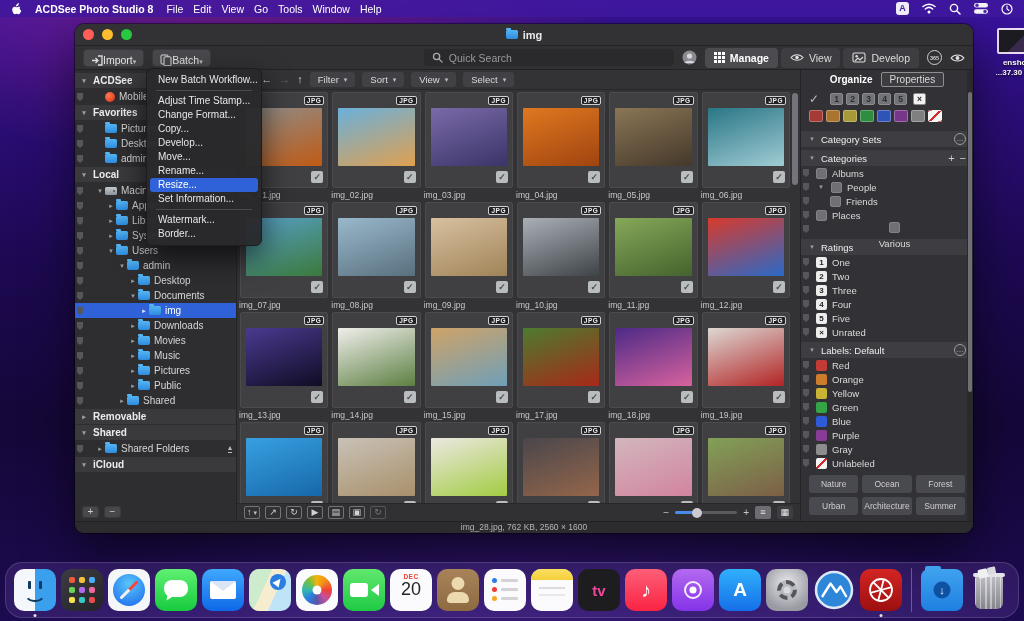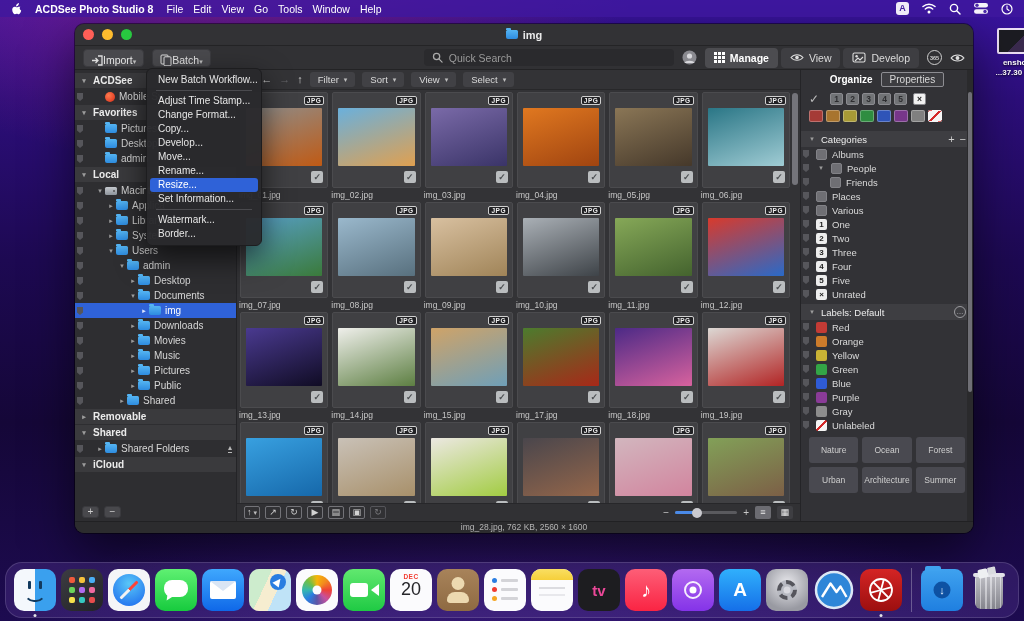--- a/index.html
+++ b/index.html
@@ -128,21 +128,21 @@
   .circ{width:12px;height:12px;border:1px solid #9b9b9f;border-radius:50%;color:#c9c9cd;font-size:7px;
     line-height:9px;text-align:center}
   .pmtxt{color:#cfcfcf;font-size:11px;line-height:1}
   .rrow{height:14px;display:flex;align-items:center;gap:5px;padding-left:15px;color:#dadada;font-size:9.5px;position:relative}
   .rrow .gutter{top:3px}
   .ccb{width:11px;height:11px;background:#6f6f74;border:1px solid #828287;border-radius:2px;flex:none}
   .nbox{width:11px;height:11px;background:#ededed;border-radius:2px;color:#1e1e1e;font-size:8px;font-weight:bold;
     text-align:center;line-height:11px;flex:none}
   .lsw{width:11px;height:11px;border-radius:2px;flex:none}
   .kwgrid{display:grid;grid-template-columns:1fr 1fr 1fr;gap:4px;padding:5px 8px}
-  .kw{height:26px;background:#494950;border-radius:3px;color:#cfcfcf;font-size:8.5px;display:flex;
+  .kw{height:18px;background:#494950;border-radius:3px;color:#cfcfcf;font-size:8.5px;display:flex;
     align-items:center;justify-content:center;overflow:hidden;white-space:nowrap}
   
   .dock{position:absolute;left:50%;transform:translateX(-50%);bottom:3px;height:56px;border-radius:17px;
     background:rgba(82,52,142,.38);border:1px solid rgba(255,255,255,.14);display:flex;align-items:center;
     gap:5px;padding:0 8px;z-index:6}
   .dkic{width:42px;height:42px;border-radius:10px;position:relative;flex:none}
   .dkic.running::after{content:"";position:absolute;bottom:-6px;left:50%;transform:translateX(-50%);
     width:3px;height:3px;border-radius:50%;background:#e2e2e6}
   .dsep{width:1px;height:44px;background:rgba(255,255,255,.28);margin:0 4px;flex:none}
   .ic-finder{background:linear-gradient(90deg,#f4f8fc 0 49%,#3aa0ee 49%)}
@@ -804,20 +804,27 @@
               <span class="swatch" style="background: rgb(168, 154, 54);"></span>
               <span class="swatch" style="background: rgb(47, 141, 65);"></span>
               <span class="swatch" style="background: rgb(47, 84, 184);"></span>
               <span class="swatch" style="background: rgb(119, 54, 138);"></span>
               <span class="swatch" style="background: rgb(128, 128, 128);"></span>
               <span class="swatch unlab"></span>
             </div>
         </div>
         <div class="rhdr">
           <span class="chev">▾</span>
+          <span>Category Sets</span>
+          <span class="hright">
+              <span class="circ">…</span>
+            </span>
+        </div>
+        <div class="rhdr">
+          <span class="chev">▾</span>
           <span>Categories</span>
           <span class="hright">
             <span class="pmtxt">+</span>
             <span class="pmtxt">−</span>
           </span>
         </div>
         <div id="cat-rows">
             <div class="rrow" style="padding-left: 15px;">
               <span class="gutter"></span>
               <span class="ccb"></span>
@@ -832,26 +839,30 @@
             <div class="rrow" style="padding-left: 29px;">
               <span class="gutter"></span>
               <span class="ccb"></span>
               <span>Friends</span>
             </div>
             <div class="rrow" style="padding-left: 15px;">
               <span class="gutter"></span>
               <span class="ccb"></span>
               <span>Places</span>
             </div>
-            <div class="rrow" style="padding-left: 15px;">
+            <div class="rrow" style="padding-left: 15px; flex-direction: column;">
               <span class="gutter"></span>
               <span class="ccb"></span>
               <span>Various</span>
             </div>
           </div>
+        <div class="rhdr">
+          <span class="chev">▾</span>
+          <span>Ratings</span>
+        </div>
         <div id="rating-rows">
             <div class="rrow">
               <span class="gutter"></span>
               <span class="nbox">1</span>
               <span>One</span>
             </div>
             <div class="rrow">
               <span class="gutter"></span>
               <span class="nbox">2</span>
               <span>Two</span>

